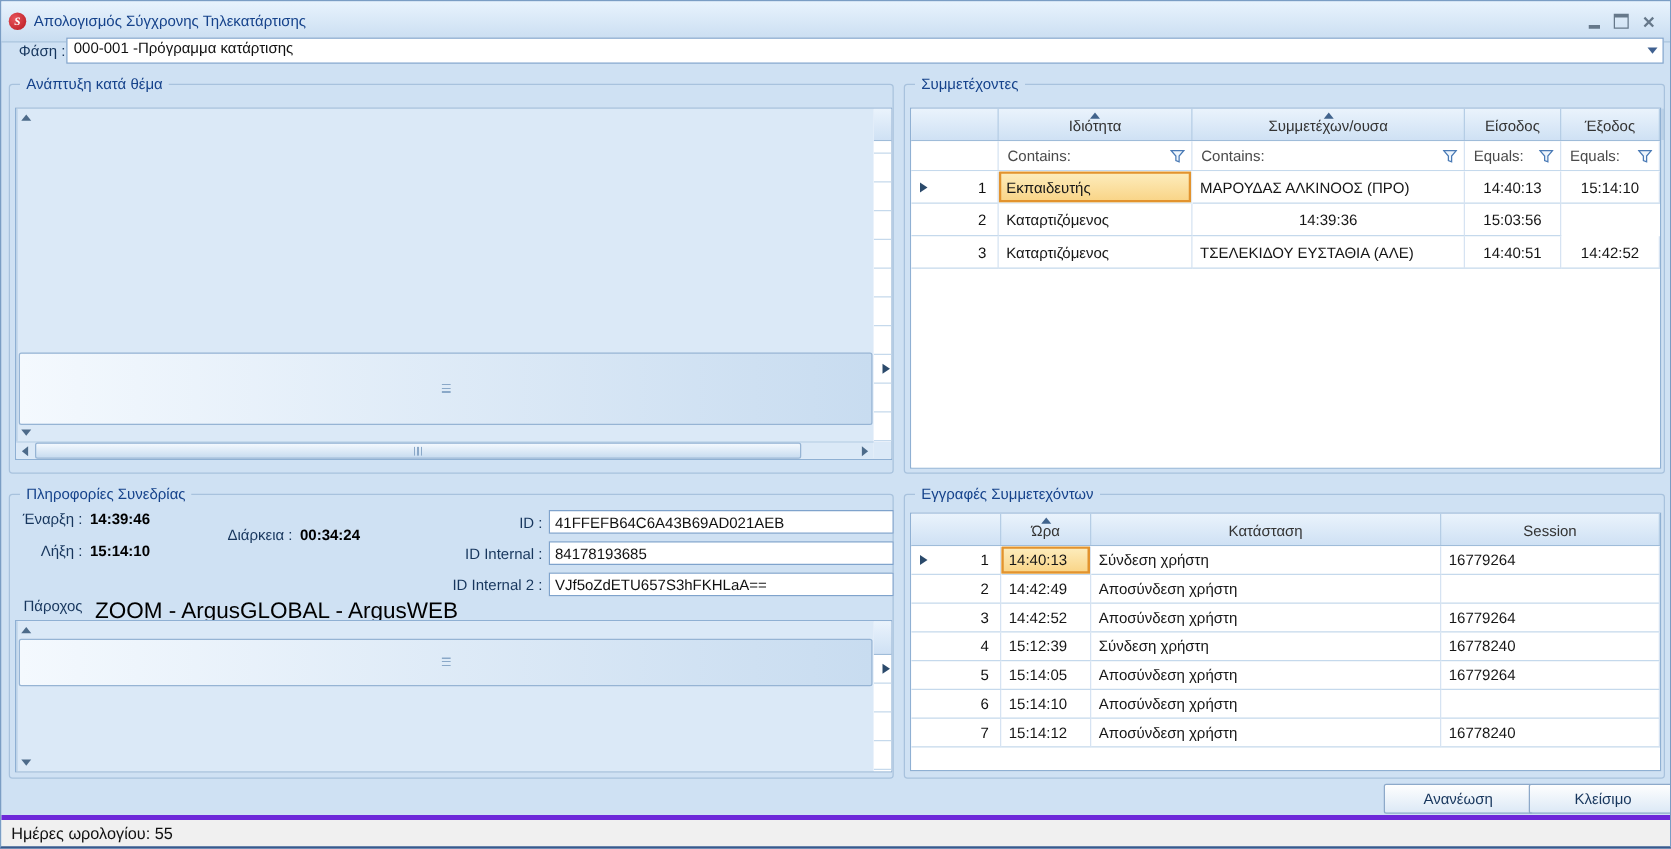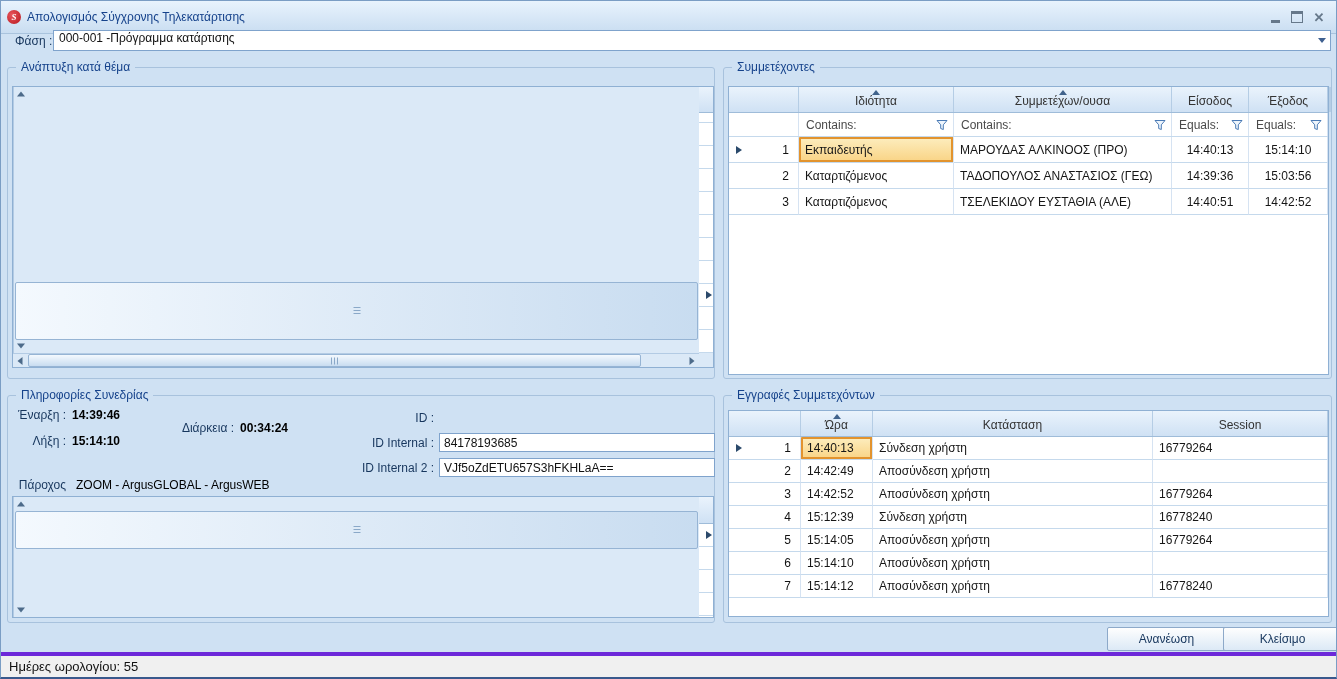--- a/index.html
+++ b/index.html
@@ -72,21 +72,21 @@
   .sb-thumb{position:absolute;left:1px;right:1px;background:linear-gradient(90deg,#f4f9fe,#c8dcf0);border:1px solid #96b4d4;border-radius:2px;}
   .sb-thumb.grip-v::after{content:"";position:absolute;left:50%;top:50%;transform:translate(-50%,-50%);width:7px;height:8px;background:repeating-linear-gradient(to bottom,#8aa8c8 0 1px,transparent 1px 3px);}
   .h-thumb{background:linear-gradient(#f4f9fe,#c8dcf0);border:1px solid #96b4d4;border-radius:2px;flex:1 1 auto;margin:0 1px;position:relative;}
   .h-thumb::after{content:"";position:absolute;left:50%;top:50%;transform:translate(-50%,-50%);width:8px;height:7px;background:repeating-linear-gradient(to right,#8aa8c8 0 1px,transparent 1px 3px);}
   .sb-track{flex:1 1 auto;position:relative;}
   .corner{background:#dbe9f7;}
 
   
   .sess-label{position:absolute;font-size:12px;color:#17365d;text-align:right;}
   .sess-value{position:absolute;font-size:12px;color:#000;font-weight:bold;}
-  .sess-plain{position:absolute;font-size:12px;color:#000;}
+  .sess-plain{position:absolute;font-size:18px;color:#000;}
   .id-input{position:absolute;width:276px;height:19px;border:1px solid #7fa3cc;background:#fff;font-family:"Liberation Sans",sans-serif;font-size:12px;color:#111;padding:0 4px;}
 
   
   .btn{position:absolute;top:626px;width:119px;height:24px;background:linear-gradient(#fefefe,#dce9f6);border:1px solid #8da9c9;border-radius:2px;font-size:12px;color:#17365d;display:flex;align-items:center;justify-content:center;}
   #btn-refresh{left:1106px;}
   #btn-close{left:1222px;}
   #statusbar{position:absolute;left:0;bottom:0;width:100%;height:25px;background:#f0f0f0;border-top:4px solid #6d28d9;display:flex;align-items:center;padding-left:8px;font-size:13px;color:#111;}
 </style>
 </head>
 <body>
@@ -249,21 +249,20 @@
             <div class="cell focus-cell">Εκπαιδευτής</div>
             <div class="cell">ΜΑΡΟΥΔΑΣ ΑΛΚΙΝΟΟΣ (ΠΡΟ)</div>
             <div class="cell al-c">14:40:13</div>
             <div class="cell al-c">15:14:10</div>
           </div>
           <div class="grow part-cols part-row">
             <div class="cell numcell">
               <span>2</span>
             </div>
             <div class="cell">Καταρτιζόμενος</div>
-            <div class="cell">ΤΑΔΟΠΟΥΛΟΣ ΑΝΑΣΤΑΣΙΟΣ (ΓΕΩ)</div>
             <div class="cell al-c">14:39:36</div>
             <div class="cell al-c">15:03:56</div>
           </div>
           <div class="grow part-cols part-row">
             <div class="cell numcell">
               <span>3</span>
             </div>
             <div class="cell">Καταρτιζόμενος</div>
             <div class="cell">ΤΣΕΛΕΚΙΔΟΥ ΕΥΣΤΑΘΙΑ (ΑΛΕ)</div>
             <div class="cell al-c">14:40:51</div>
@@ -277,20 +276,21 @@
     <span class="grp-title">Πληροφορίες Συνεδρίας</span>
 
     <span class="sess-label" style="left:8px;top:12px;width:50px;">Έναρξη :</span>
     <span class="sess-value" style="left:64px;top:12px;">14:39:46</span>
     <span class="sess-label" style="left:8px;top:38px;width:50px;">Λήξη :</span>
     <span class="sess-value" style="left:64px;top:38px;">15:14:10</span>
     <span class="sess-label" style="left:166px;top:25px;width:60px;">Διάρκεια :</span>
     <span class="sess-value" style="left:232px;top:25px;">00:34:24</span>
 
     <span class="sess-label" style="left:300px;top:15px;width:126px;">ID :</span>
+    <input class="id-input" style="left: 431px; top: 12px;" value="41FFEFB64C6A43B69AD021AEB">
     <span class="sess-label" style="left:300px;top:40px;width:126px;">ID Internal :</span>
     <input class="id-input" style="left: 431px; top: 37px;" value="84178193685">
     <span class="sess-label" style="left:300px;top:65px;width:126px;">ID Internal 2 :</span>
     <input class="id-input" style="left: 431px; top: 62px;" value="VJf5oZdETU657S3hFKHLaA==">
 
     <span class="sess-label" style="left:8px;top:82px;width:50px;">Πάροχος :</span>
     <span class="sess-plain" style="left:68px;top:82px;">ZOOM - ArgusGLOBAL - ArgusWEB</span>
 
     <div class="grid" style="left:4px;top:100px;width:702px;height:122px;display:grid;grid-template-columns:686px 14px;grid-template-rows:27px 1fr;">
       <div id="ev-header" class="grow hdr event-cols">

